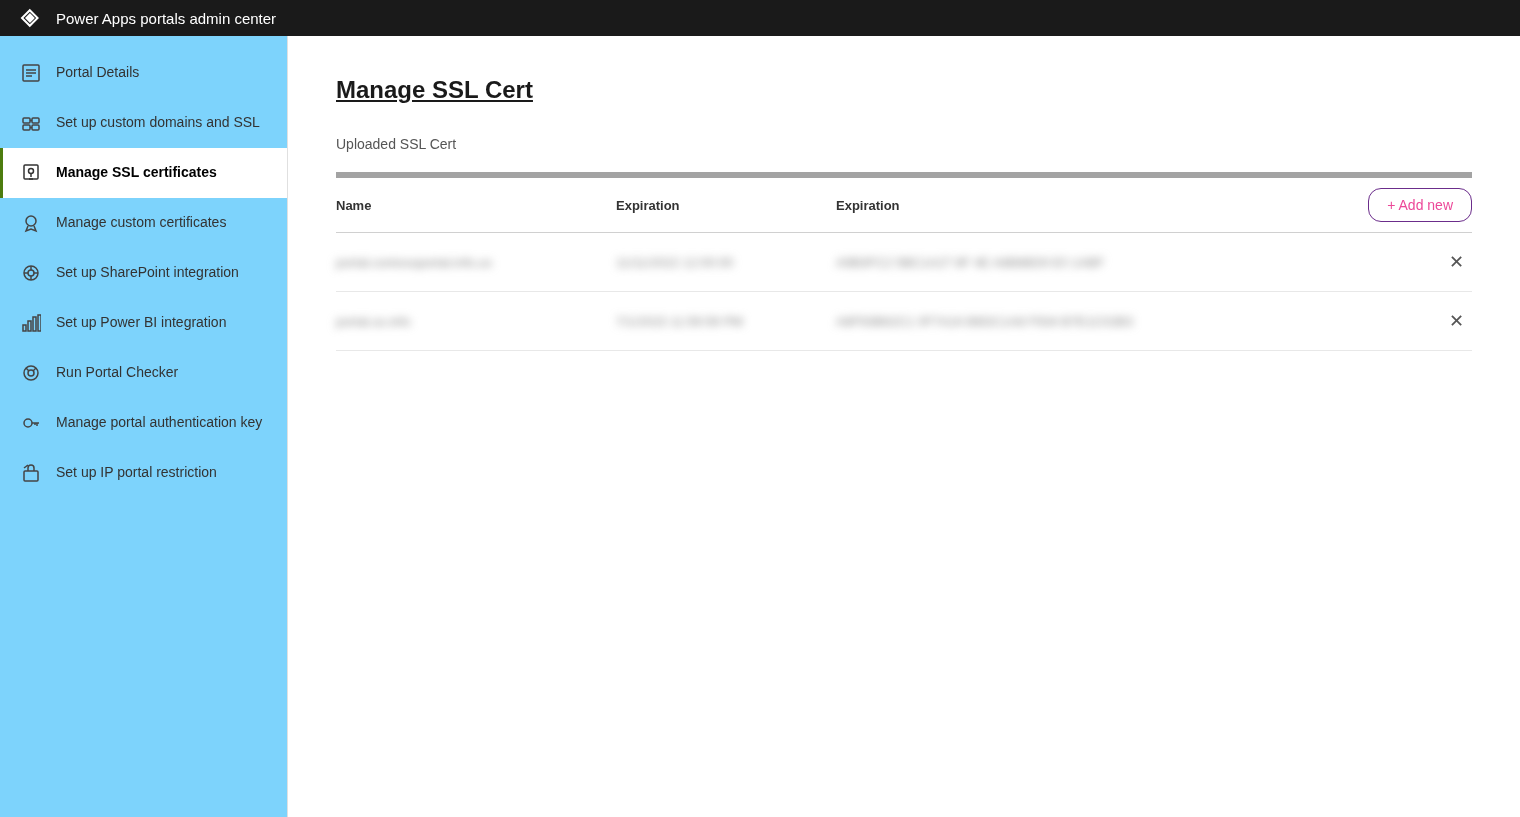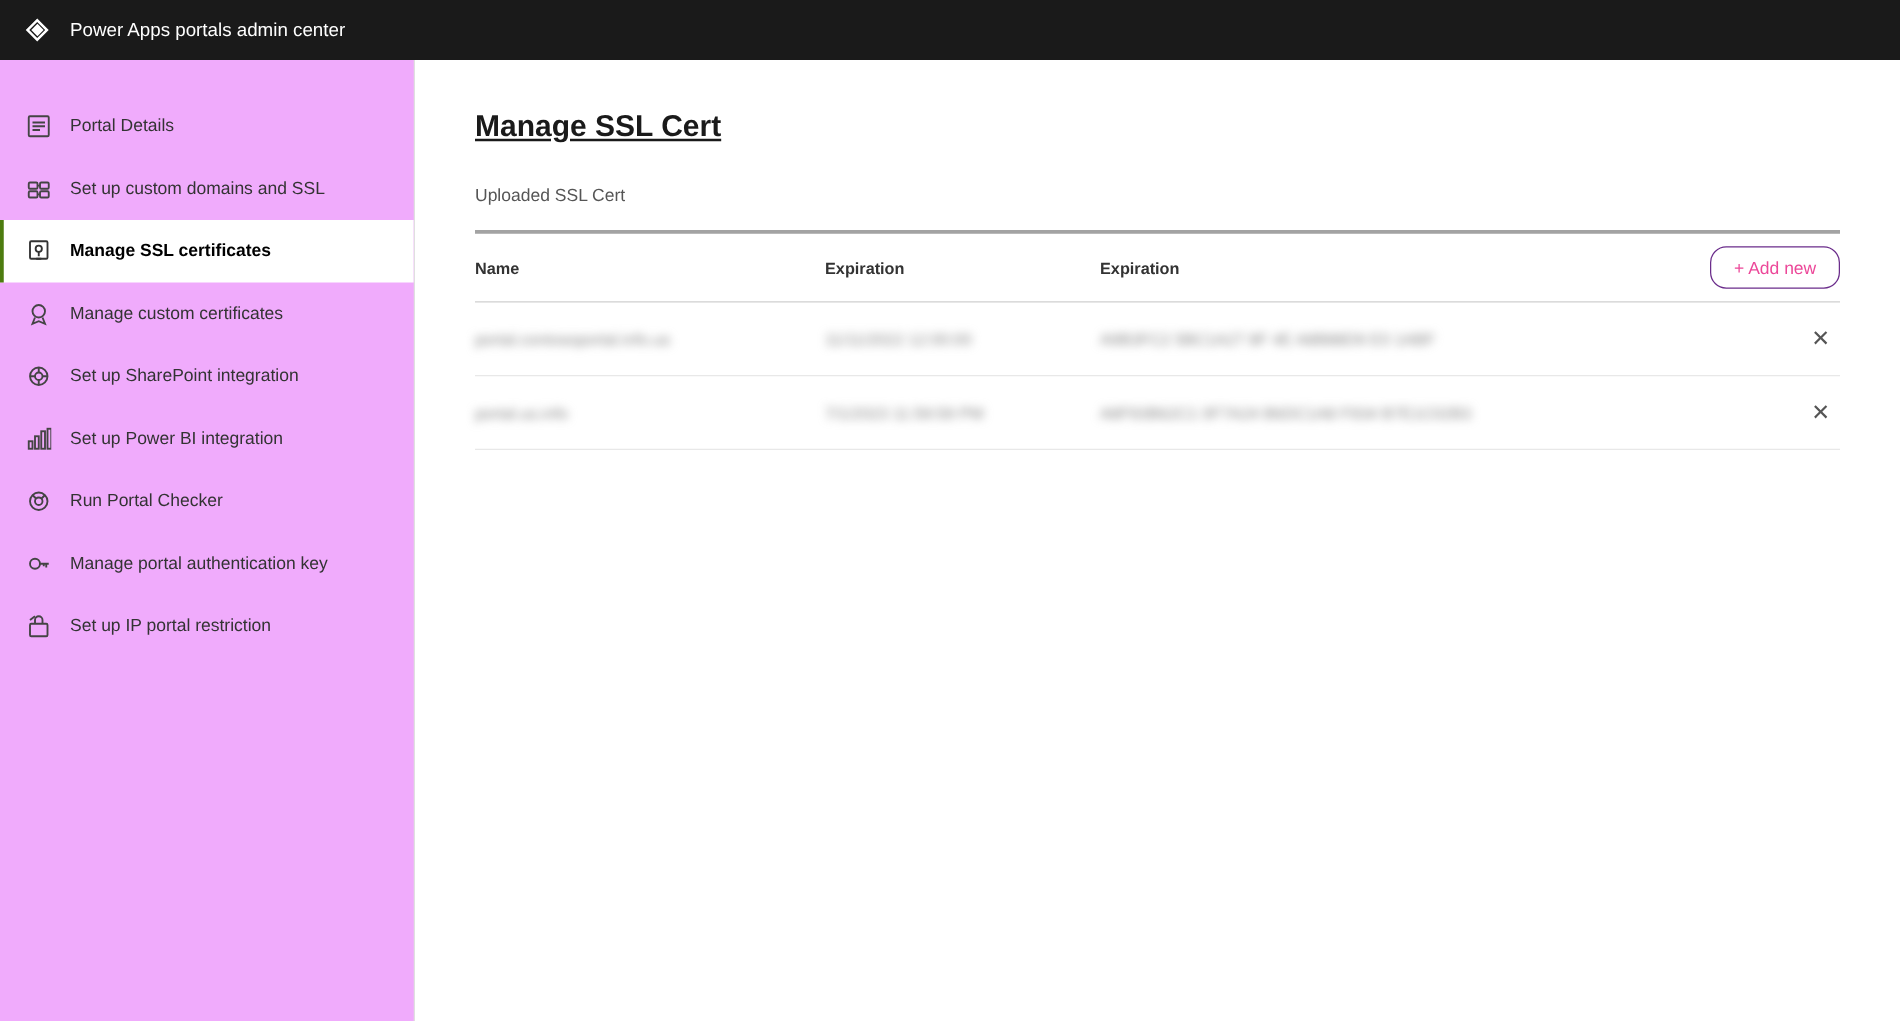--- a/index.html
+++ b/index.html
@@ -2,21 +2,21 @@
 <html><head>
   <meta charset="utf-8">
   <style>
     * { box-sizing: border-box; margin: 0; padding: 0; }
     body { font-family: 'Segoe UI', sans-serif; background: #fff; color: #333; height: 817px; overflow: hidden; display: flex; flex-direction: column; }
 
     
     .topbar {
       background: #1a1a1a;
       color: #fff;
-      height: 48px;
+      height: 36px;
       display: flex;
       align-items: center;
       padding: 0 16px;
       gap: 12px;
       flex-shrink: 0;
     }
     .topbar-logo {
       width: 28px; height: 28px;
       display: flex; align-items: center; justify-content: center;
     }
@@ -28,26 +28,26 @@
 
     
     .main-layout {
       display: flex;
       flex: 1;
       overflow: hidden;
     }
 
     
     .sidebar {
-      width: 332px;
-      background: #f0abfc;
+      width: 288px;
+      background: #7dd3fc;
       border-right: 1px solid #e0e0e0;
       overflow-y: auto;
       flex-shrink: 0;
-      padding: 28px 0;
+      padding: 12px 0;
     }
     .sidebar-item {
       display: flex;
       align-items: center;
       gap: 14px;
       padding: 14px 20px;
       cursor: pointer;
       color: #333;
       font-size: 14px;
       line-height: 1.4;
@@ -89,21 +89,21 @@
       text-decoration: underline;
     }
     .section-label {
       font-size: 14px;
       color: #555;
       margin-bottom: 20px;
     }
     .cert-table-header {
       display: flex;
       align-items: center;
-      border-top: 3px solid #a3a3a3;
+      border-top: 6px solid #a3a3a3;
       border-bottom: 1px solid #d0d0d0;
       padding: 10px 0;
       justify-content: space-between;
     }
     .cert-table-header-cols {
       display: flex;
       flex: 1;
       gap: 0;
     }
     .col-name { width: 280px; font-size: 13px; font-weight: 600; color: #333; }

